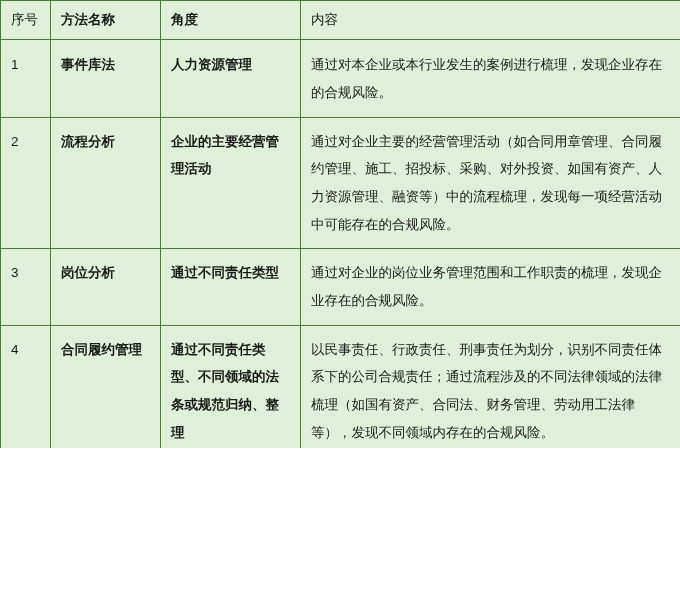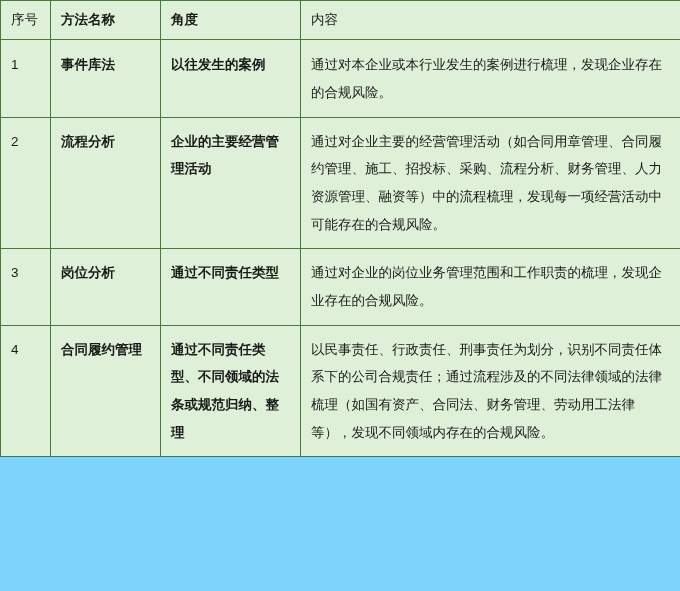--- a/index.html
+++ b/index.html
@@ -7,23 +7,23 @@
     padding: 0;
     background: #ffffff;
   }
   body {
     width: 680px;
     height: 591px;
     font-family: "Liberation Sans", sans-serif;
   }
   .table-wrap {
     width: 680px;
-    height: 591px;
+    height: 448px;
     box-sizing: border-box;
-    background: #7dd3fc;
+    background: #fdba74;
     overflow: hidden;
   }
   table.method-table {
     width: 680px;
     border-collapse: collapse;
     table-layout: fixed;
     background: #dff0d8;
   }
   table.method-table td {
     border: 1px solid #4a7a3a;
@@ -76,28 +76,28 @@
     <tbody>
       <tr class="header-row">
         <td class="col-index">序号</td>
         <td class="col-name">方法名称</td>
         <td class="col-angle">角度</td>
         <td class="col-content">内容</td>
       </tr>
       <tr class="row-0">
         <td class="col-index">1</td>
         <td class="col-name">事件库法</td>
-        <td class="col-angle">以往发生的案例</td>
+        <td class="col-angle">人力资源管理</td>
         <td class="col-content">通过对本企业或本行业发生的案例进行梳理，发现企业存在的合规风险。</td>
       </tr>
       <tr class="row-1">
         <td class="col-index">2</td>
         <td class="col-name">流程分析</td>
         <td class="col-angle">企业的主要经营管理活动</td>
-        <td class="col-content">通过对企业主要的经营管理活动（如合同用章管理、合同履约管理、施工、招投标、采购、流程分析、财务管理、人力资源管理、融资等）中的流程梳理，发现每一项经营活动中可能存在的合规风险。</td>
+        <td class="col-content">通过对企业主要的经营管理活动（如合同用章管理、合同履约管理、施工、招投标、采购、对外投资、如国有资产、人力资源管理、融资等）中的流程梳理，发现每一项经营活动中可能存在的合规风险。</td>
       </tr>
       <tr class="row-2">
         <td class="col-index">3</td>
         <td class="col-name">岗位分析</td>
         <td class="col-angle">通过不同责任类型</td>
         <td class="col-content">通过对企业的岗位业务管理范围和工作职责的梳理，发现企业存在的合规风险。</td>
       </tr>
       <tr class="row-3">
         <td class="col-index">4</td>
         <td class="col-name">合同履约管理</td>

